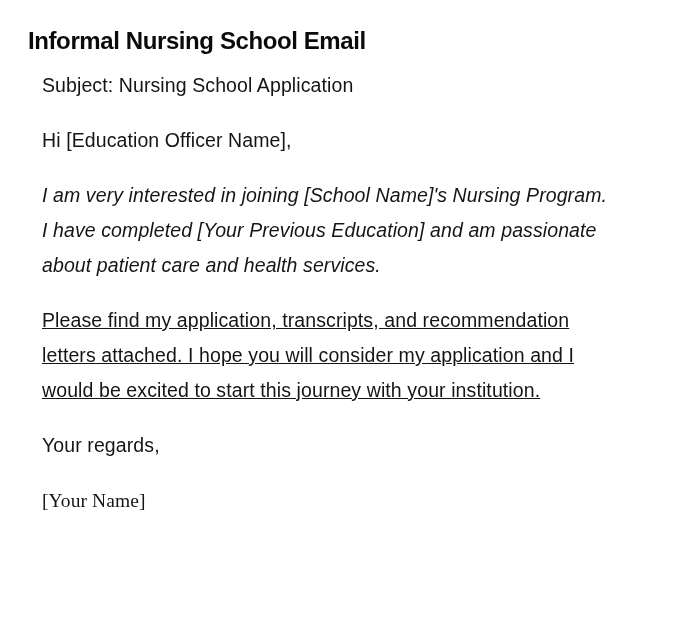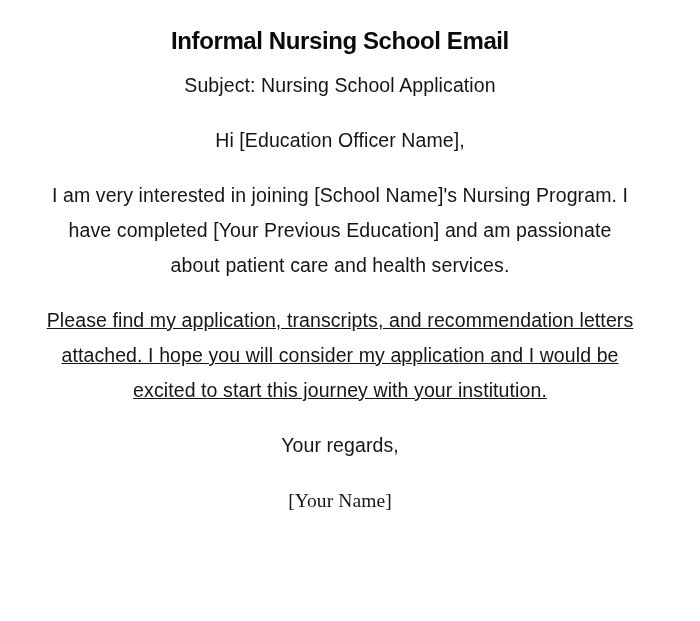--- a/index.html
+++ b/index.html
@@ -10,43 +10,42 @@
     body {
       width: 700px;
       height: 621px;
       overflow: hidden;
       position: relative;
       font-family: "Liberation Sans", sans-serif;
       color: #111111;
     }
     .doc {
       position: absolute;
-      left: 40px;
+      left: 28px;
       top: 26px;
       width: 600px;
-      text-align: center;
     }
     .title {
       font-size: 24px;
       font-weight: bold;
       letter-spacing: -0.4px;
       margin: 0;
       line-height: 30px;
       color: #0a0a0a;
     }
     .para {
       font-size: 19.5px;
       line-height: 35px;
-      margin: 4px;
+      margin: 14px;
       color: #151515;
       letter-spacing: 0.1px;
     }
     .subject { margin-top: 12px; }
     .greeting { margin-top: 20px; }
-    .body1 { margin-top: 20px; }
+    .body1 { margin-top: 20px; font-style: italic; }
     .body2 { margin-top: 20px; text-decoration: underline; }
     .thanks { margin-top: 20px; }
     .closing { margin-top: 20px; }
     .signature { margin-top: 20px; font-family: Liberation Serif, serif; }
   </style>
 </head>
 <body>
 
 <div class="doc">
   <h1 class="title">Informal Nursing School Email</h1>

